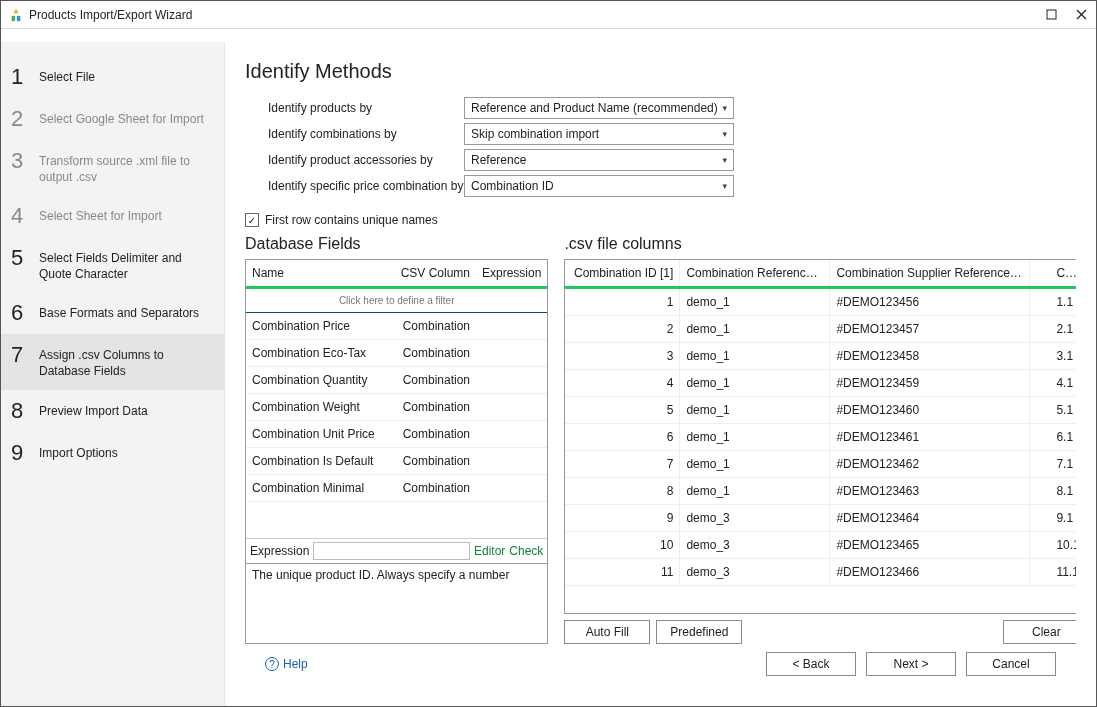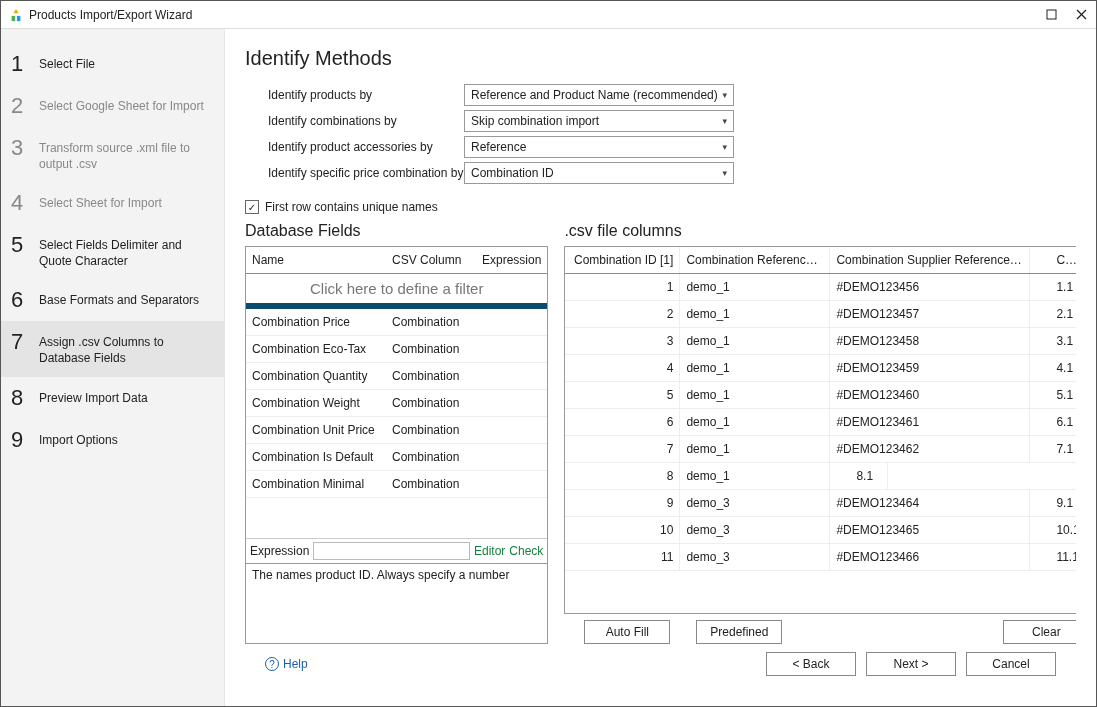--- a/index.html
+++ b/index.html
@@ -1,17 +1,17 @@
 <!DOCTYPE html>
 <html><head>
 <meta charset="utf-8">
 <style>
 * { box-sizing: border-box; margin: 0; padding: 0; }
 body { font-family: "Segoe UI", Tahoma, sans-serif; font-size: 12px; color: #222; background: #fff; }
-.window { width: 1097px; height: 707px; border: 1px solid #555; display: flex; flex-direction: column; position: relative; }
+.window { width: 1097px; height: 707px; border: 1px solid #555; display: flex; flex-direction: column; position: relative; gap: 13px; }
 .titlebar { height: 28px; display: flex; align-items: center; padding: 0 8px; border-bottom: 1px solid #ddd; }
 .titlebar .app-icon { width: 14px; height: 14px; margin-right: 6px; }
 .titlebar .title { flex: 1; font-size: 12px; }
 .titlebar .win-controls { display: flex; gap: 16px; align-items: center; }
 .titlebar .win-btn { width: 14px; height: 14px; cursor: default; display:flex; align-items:center; justify-content:center; }
 .body { flex: 1; display: flex; overflow: hidden; }
 .sidebar { width: 224px; background: #f3f3f3; padding-top: 14px; border-right: 1px solid #e6e6e6; }
 .step { display: flex; align-items: flex-start; padding: 10px 14px 10px 10px; color: #888; cursor: default; }
 .step .num { width: 28px; font-size: 22px; font-weight: 400; text-align: left; line-height: 1; }
 .step .label { flex: 1; font-size: 12px; line-height: 1.3; padding-top: 4px; }
@@ -25,41 +25,41 @@
 .select { width: 270px; height: 22px; border: 1px solid #999; display: flex; align-items: center; padding: 0 6px; font-size: 12px; position: relative; background:#fff; }
 .select .caret { position: absolute; right: 6px; top: 50%; transform: translateY(-50%); font-size: 9px; color:#444;}
 .checkbox-row { display: flex; align-items: center; margin-bottom: 8px; font-size: 12px; }
 .checkbox { width: 14px; height: 14px; border: 1px solid #666; margin-right: 6px; display:flex; align-items:center; justify-content:center; font-size:10px; }
 .split { flex: 1; display: flex; gap: 8px; overflow: hidden; min-height: 0; }
 .panel { display: flex; flex-direction: column; min-height: 0; }
 .panel.left { width: 350px; }
 .panel.right { flex: 1; }
 .panel h2 { font-size: 16px; font-weight: 400; margin-bottom: 6px; }
 .grid-box { border: 1px solid #999; display: flex; flex-direction: column; flex: 1; min-height: 0; }
-.grid-header { display: flex; background: #fff; border-bottom: 1px solid #22c55e; }
+.grid-header { display: flex; background: #fff; border-bottom: 3px solid #22c55e; }
 .grid-header .col, .grid-row .col { padding: 6px 6px; font-size: 12px; overflow: hidden; white-space: nowrap; text-overflow: ellipsis; }
 .left .col.name { width: 140px; }
-.left .col.csv { width: 90px; }
+.left .col.csv { width: 90px; text-align: right; }
 .left .col.expr { flex:1; }
-.filter-row { text-align: center; color: #777; font-size: 15px; padding: 6px 0; border-bottom: 6px solid #0c4a6e; }
+.filter-row { text-align: center; color: #777; font-size: 10px; padding: 6px 0; border-bottom: 1px solid #0c4a6e; }
 .grid-body { flex: 1; overflow: hidden; }
 .grid-row { display: flex; border-bottom: 1px solid #eee; }
 .expr-row { display:flex; align-items:center; border-top:1px solid #ccc; padding:3px 4px; gap:4px; font-size:12px; }
 .expr-row .expr-label { }
 .expr-row .expr-input { flex:1; height:18px; border:1px solid #bbb; }
 .expr-row .link { color:#15803d; font-size:12px; cursor:default; }
 .hint-box { border:1px solid #999; border-top:none; height:80px; padding:4px 6px; font-size:12px; }
 .right .grid-header .col, .right .grid-row .col { border-right: 1px solid #eee; }
 .right .col.c1 { width: 115px; text-align: right; }
 .right .col.c2 { width: 150px; }
 .right .col.c3 { width: 200px; }
 .right .col.c4 { width: 38px; margin-left: 20px; }
 .right .grid-body { overflow-y: hidden; }
 .right-actions { display:flex; gap:6px; padding-top:6px; }
-.btn { height: 24px; min-width: 86px; border: 1px solid #888; background:#fff; font-size:12px; display:inline-flex; align-items:center; justify-content:center; padding: 0 12px; cursor:default;margin-left:20px; }
+.btn { height: 24px; min-width: 86px; border: 1px solid #888; background:#fff; font-size:12px; display:inline-flex; align-items:center; justify-content:center; padding: 0 12px; cursor:default; }
 .footer { height: 50px; border-top: none; display:flex; align-items:center; padding: 0 20px 10px 20px; }
 .help { display:flex; align-items:center; gap:4px; color:#1a5fb4; font-size:12px; }
 .help .hicon { width:14px; height:14px; border:1.5px solid #1a5fb4; border-radius:50%; display:flex; align-items:center; justify-content:center; font-size:10px; color:#1a5fb4; }
 .footer .spacer { flex:1; }
 .footer .btn { min-width: 90px; margin-left:10px; }
 .divider-vert { width:5px; background: repeating-linear-gradient(180deg,#ccc,#ccc 2px,transparent 2px,transparent 4px); align-self: stretch; margin-top:24px; }
 </style>
 </head>
 <body>
 
@@ -216,21 +216,21 @@
                   <div class="col expr"></div>
                 </div>
               </div>
             <div class="expr-row">
               <span class="expr-label">Expression</span>
               <span class="expr-input"></span>
               <span class="link">Editor</span>
               <span class="link">Check</span>
             </div>
           </div>
-          <div class="hint-box">The names product ID. Always specify a number</div>
+          <div class="hint-box">The unique product ID. Always specify a number</div>
         </div>
 
         <div class="divider-vert"></div>
 
         <div class="panel right">
           <h2>.csv file columns</h2>
           <div class="grid-box">
             <div class="grid-header">
               <div class="col c1">Combination ID [1]</div>
               <div class="col c2">Combination Reference [2]</div>
@@ -276,20 +276,21 @@
                 </div>
                 <div class="grid-row">
                   <div class="col c1">7</div>
                   <div class="col c2">demo_1</div>
                   <div class="col c3">#DEMO123462</div>
                   <div class="col c4">7.1</div>
                 </div>
                 <div class="grid-row">
                   <div class="col c1">8</div>
                   <div class="col c2">demo_1</div>
+                  <div class="col c3">#DEMO123463</div>
                   <div class="col c4">8.1</div>
                 </div>
                 <div class="grid-row">
                   <div class="col c1">9</div>
                   <div class="col c2">demo_3</div>
                   <div class="col c3">#DEMO123464</div>
                   <div class="col c4">9.1</div>
                 </div>
                 <div class="grid-row">
                   <div class="col c1">10</div>

